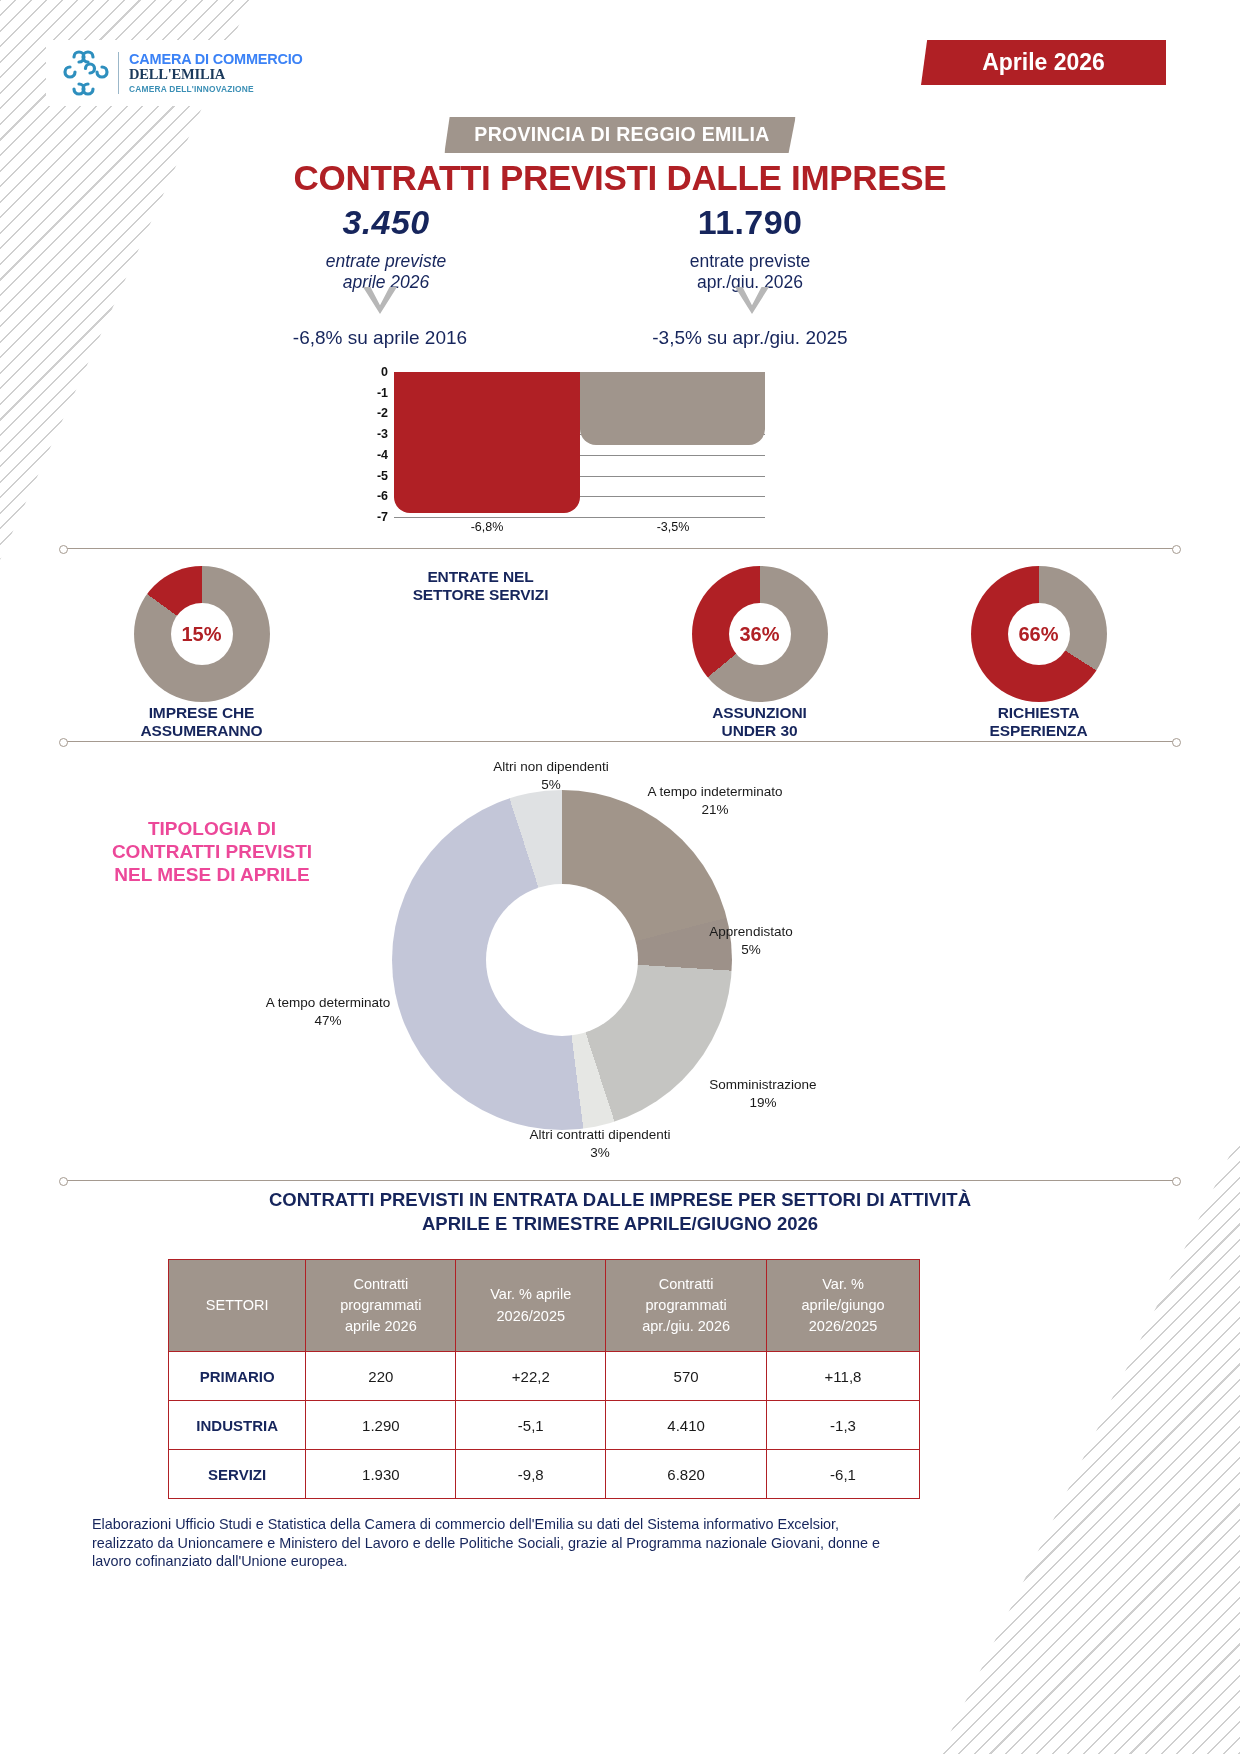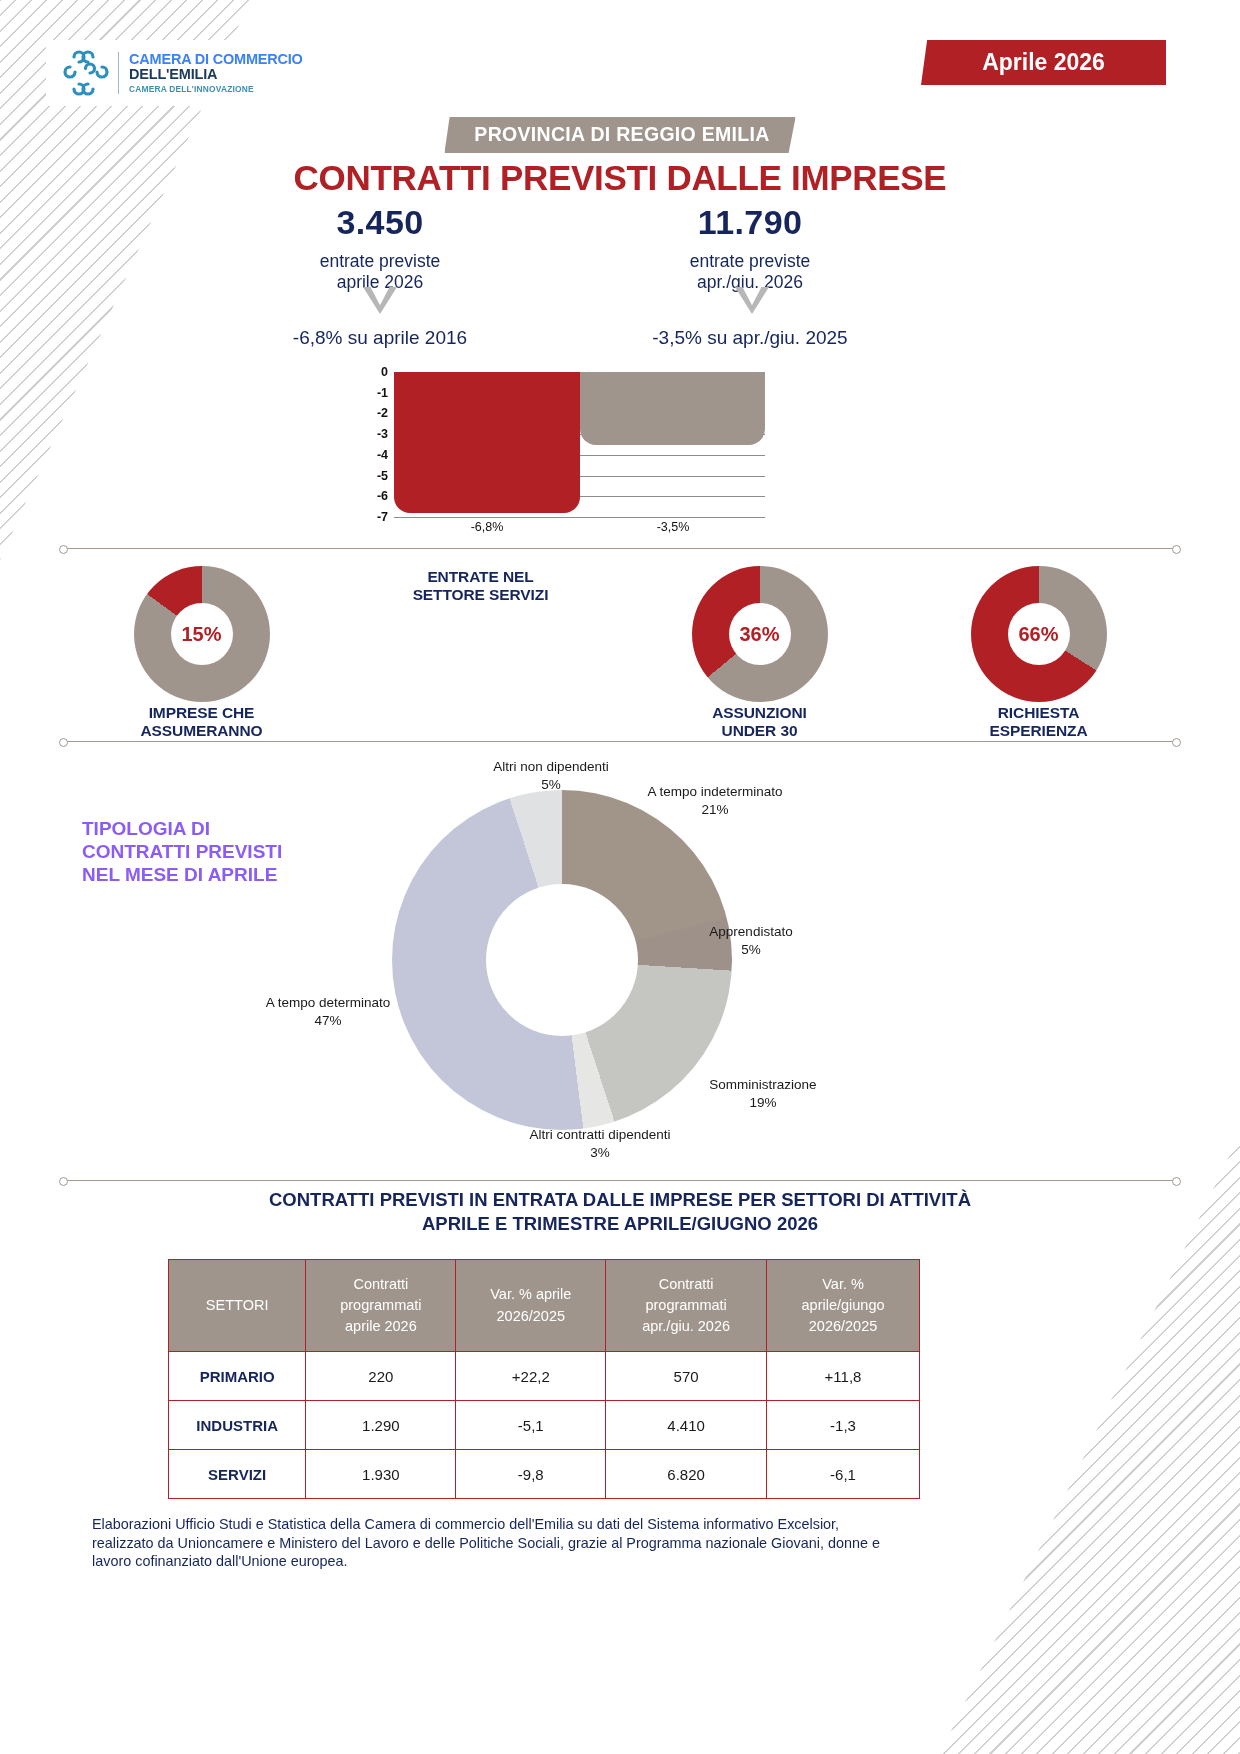--- a/index.html
+++ b/index.html
@@ -35,21 +35,21 @@
     border-top-right-radius: 16px;
     border-bottom-right-radius: 0;
     display: flex; align-items: center;
     padding-left: 14px;
     clip-path: polygon(0 0, 100% 0, 100% 72%, 92% 100%, 0 100%);
   }
   .logo-mark { width: 52px; height: 52px; flex: 0 0 52px; position: relative; }
   .logo-divider { width: 1px; height: 42px; background: #9bb7c9; margin: 0 10px 0 6px; }
   .logo-text { line-height: 1.06; }
   .logo-l1 { font-size: 14.5px; font-weight: bold; color: #3b82f6; letter-spacing: -0.2px; }
-  .logo-l2 { font-size: 14.5px; font-weight: bold; color: #1b3a5c; letter-spacing: -0.2px; }
+  .logo-l2 { font-size: 14.5px; font-weight: bold; color: #1b3a5c; letter-spacing: -0.2px; font-family: Liberation Serif, serif; }
   .logo-l3 { font-size: 8.4px; font-weight: bold; color: #3b8fb5; letter-spacing: 0.2px; margin-top: 3px; }
 
   .date-badge {
     position: absolute; right: 74px; top: 40px;
     height: 45px; min-width: 245px;
     background: #b02025; color: #fff;
     display: flex; align-items: center; justify-content: center;
     font-size: 23px; font-weight: bold;
     padding: 0 28px;
     clip-path: polygon(2.5% 0, 100% 0, 100% 100%, 0 100%);
@@ -66,21 +66,21 @@
   .main-title {
     position: absolute; left: 0; right: 0; top: 158px;
     text-align: center;
     color: #b02025; font-size: 35px; font-weight: bold; letter-spacing: -0.3px;
   }
 
   
   .kpi { position: absolute; text-align: center; color: #16255c; }
   .kpi .big { font-size: 34px; font-weight: bold; letter-spacing: 0.4px; }
   .kpi .sub { font-size: 17.5px; line-height: 1.22; margin-top: 9px; }
-  .kpi-left  { left: 230px; top: 203px; width: 300px; }
+  .kpi-left  { left: 236px; top: 203px; width: 300px; font-style: italic; }
   .kpi-right { left: 590px; top: 203px; width: 320px; }
 
   .chev {
     position: absolute;
     font-size: 0; line-height: 0;
     width: 34px; height: 27px;
     background: #b7b7b7;
     clip-path: polygon(0 0, 22% 0, 50% 68%, 78% 0, 100% 0, 50% 100%);
   }
   .chev-left  { left: 363px; top: 287px; }
@@ -129,21 +129,21 @@
     color: #b02025; font-weight: bold; font-size: 20px;
   }
   .donut-label {
     margin-top: 2px; text-align: center; color: #16255c;
     font-size: 15.5px; font-weight: bold; line-height: 1.14; letter-spacing: -0.1px;
   }
 
   
   .pie-title {
     position: absolute; left: 82px; top: 818px; width: 260px;
-    color: #8b5cf6; font-size: 19px; font-weight: bold; line-height: 1.2;
+    color: #ec4899; font-size: 19px; font-weight: bold; line-height: 1.2; text-align: center;
   }
   .pie-wrap { position: absolute; left: 392px; top: 790px; width: 340px; height: 355px; }
   .pie {
     position: absolute; left: 0; top: 0; width: 340px; height: 340px; border-radius: 50%;
   }
   .pie .pie-hole {
     position: absolute; left: 50%; top: 50%; transform: translate(-50%,-50%);
     width: 152px; height: 152px; border-radius: 50%; background: #fff;
   }
   .pie-lab { position: absolute; font-size: 13.5px; color: #1a1a1a; line-height: 1.35; text-align: center; }

